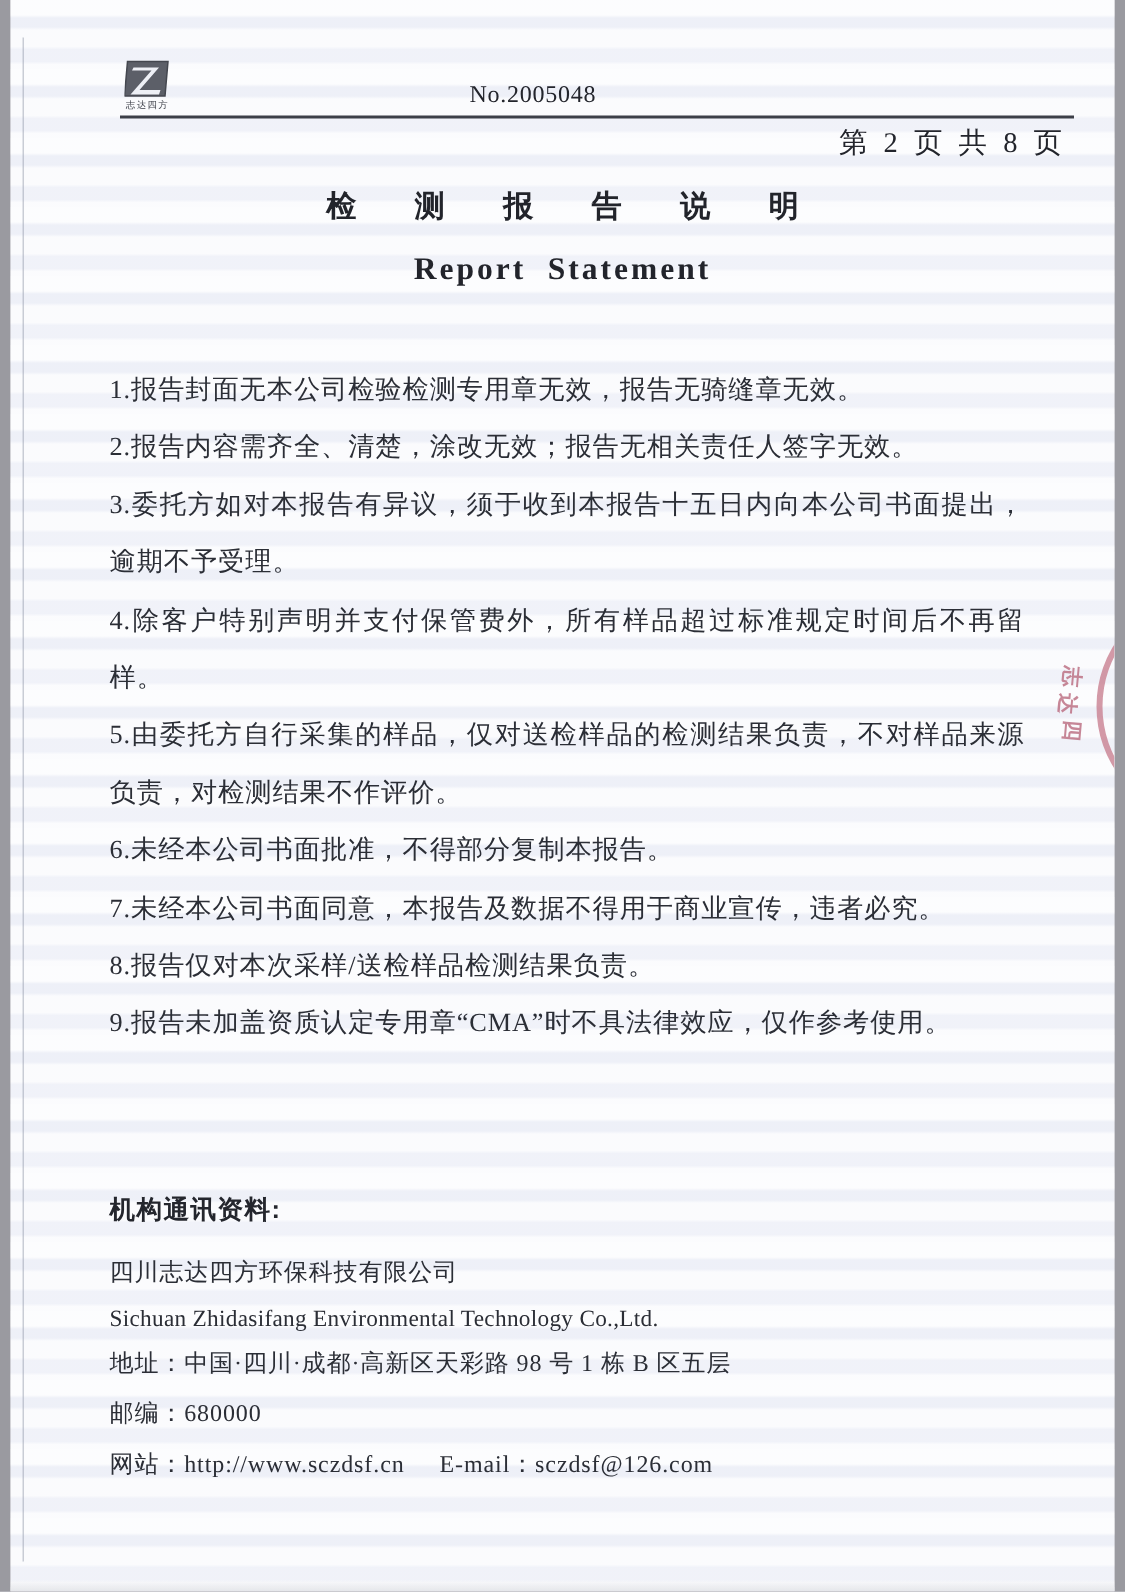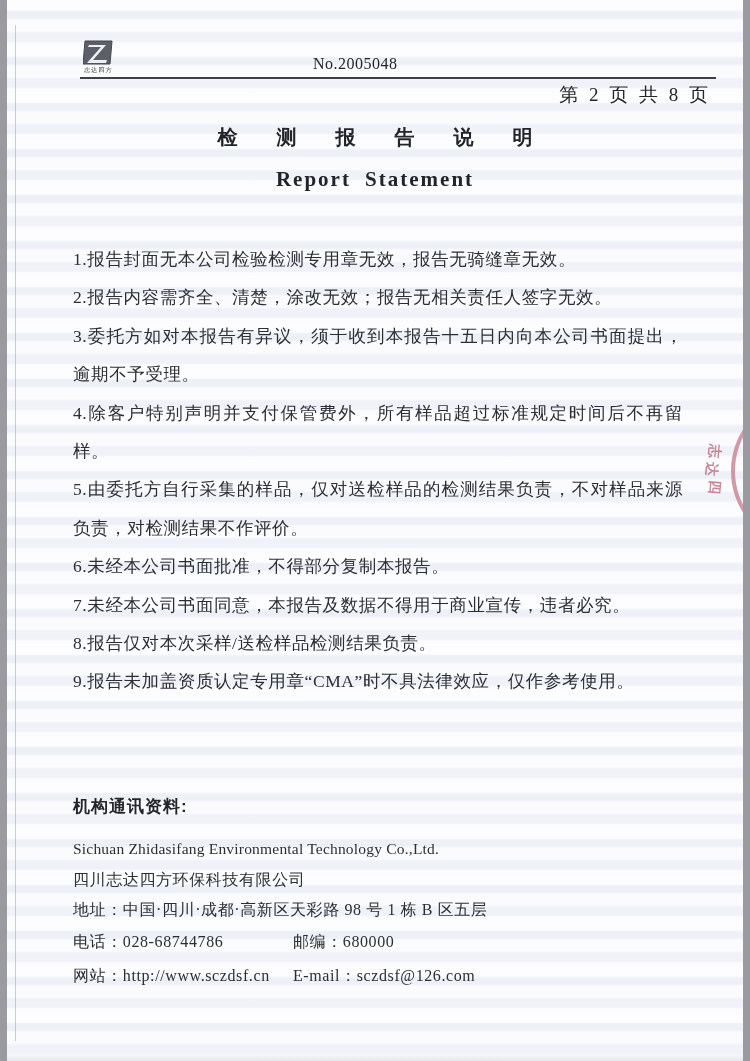--- a/index.html
+++ b/index.html
@@ -100,25 +100,24 @@
 
   <div class="stamp">
     <div class="stamp-ring"></div>
     <span class="stamp-char" style="left:6px; top:34px;">志</span>
     <span class="stamp-char" style="left:3px; top:52px;">达</span>
     <span class="stamp-char" style="left:6px; top:70px;">四</span>
   </div>
 
   <div class="contact">
     <p class="contact-heading">机构通讯资料:</p>
+    <p class="contact-line">四川志达四方环保科技有限公司</p>
     <p class="contact-line en">Sichuan Zhidasifang Environmental Technology Co.,Ltd.</p>
-    <p class="contact-line">四川志达四方环保科技有限公司</p>
     <p class="contact-line">地址：中国·四川·成都·高新区天彩路 98 号 1 栋 B 区五层</p>
     <div class="contact-row">
-      <span class="contact-cell-left">电话：028-68744786</span>
       <span class="contact-cell-right">邮编：680000</span>
     </div>
     <div class="contact-row">
       <span class="contact-cell-left">网站：http://www.sczdsf.cn</span>
       <span class="contact-cell-right">E-mail：sczdsf@126.com</span>
     </div>
   </div>
 
 </div>
 

